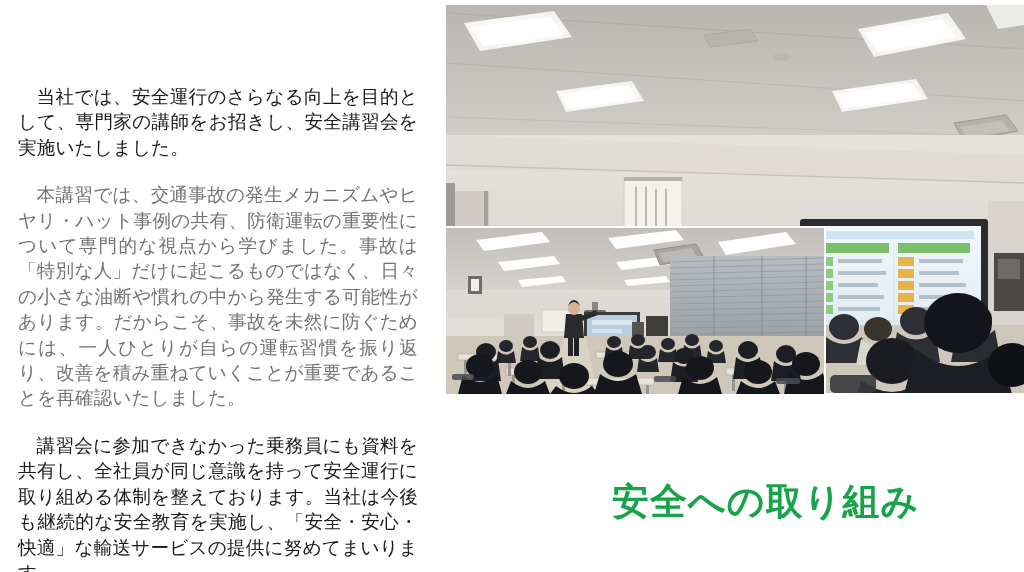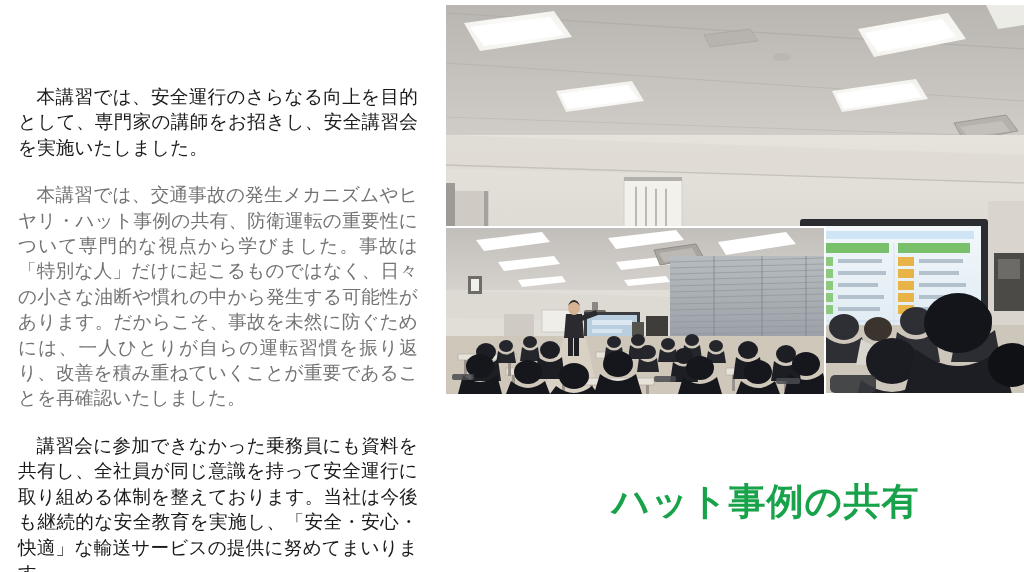--- a/index.html
+++ b/index.html
@@ -76,21 +76,21 @@
     white-space: nowrap;
     line-height: 1.15;
   }
 </style>
 </head>
 <body>
 
 <div id="slide" style="background: rgb(255, 255, 255);">
 
   <div class="body-copy">
-    <p class="para" style="color: rgb(26, 26, 26);">本講習では、安全運行のさらなる向上を目的として、専門家の講師をお招きし、安全講習会を実施いたしました。</p>
+    <p class="para" style="color: rgb(26, 26, 26);">当社では、安全運行のさらなる向上を目的として、専門家の講師をお招きし、安全講習会を実施いたしました。</p>
     <p class="para" style="color: #737373;">本講習では、交通事故の発生メカニズムやヒヤリ・ハット事例の共有、防衛運転の重要性について専門的な視点から学びました。事故は「特別な人」だけに起こるものではなく、日々の小さな油断や慣れの中から発生する可能性があります。だからこそ、事故を未然に防ぐためには、一人ひとりが自らの運転習慣を振り返り、改善を積み重ねていくことが重要であることを再確認いたしました。</p>
     <p class="para" style="color: rgb(26, 26, 26);">講習会に参加できなかった乗務員にも資料を共有し、全社員が同じ意識を持って安全運行に取り組める体制を整えております。当社は今後も継続的な安全教育を実施し、「安全・安心・快適」な輸送サービスの提供に努めてまいります。</p>
   </div>
 
   <div class="photo" id="photo-main">
     <svg viewBox="0 0 578 388" preserveAspectRatio="xMidYMid slice">
       <defs>
         <linearGradient id="ceilMain" x1="0" y1="0" x2="0" y2="1">
           <stop offset="0" stop-color="#b9b6b1"></stop>
           <stop offset="1" stop-color="#d3d0cb"></stop>
@@ -449,15 +449,15 @@
       </g>
 
       <g fill="#4a4b50" opacity=".85">
         <rect x="6" y="146" width="22" height="6" rx="2"></rect>
         <rect x="208" y="148" width="22" height="6" rx="2"></rect>
         <rect x="330" y="150" width="24" height="6" rx="2"></rect>
       </g>
     </svg>
   </div>
 
-  <div id="slide-title" style="color: rgb(24, 163, 75);">ハット事例の共有</div>
+  <div id="slide-title" style="color: rgb(24, 163, 75);">安全への取り組み</div>
 
 </div>
 
 </body></html>

